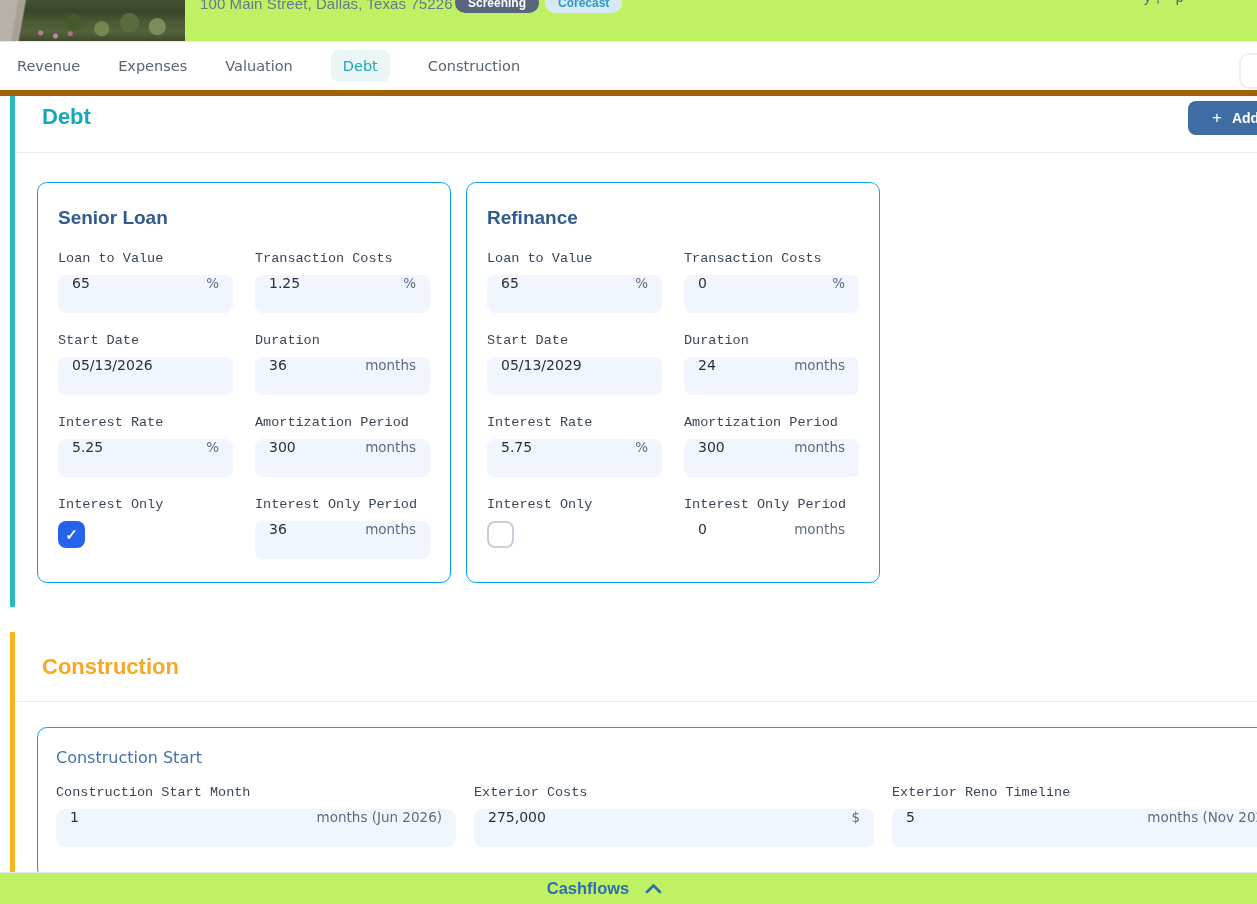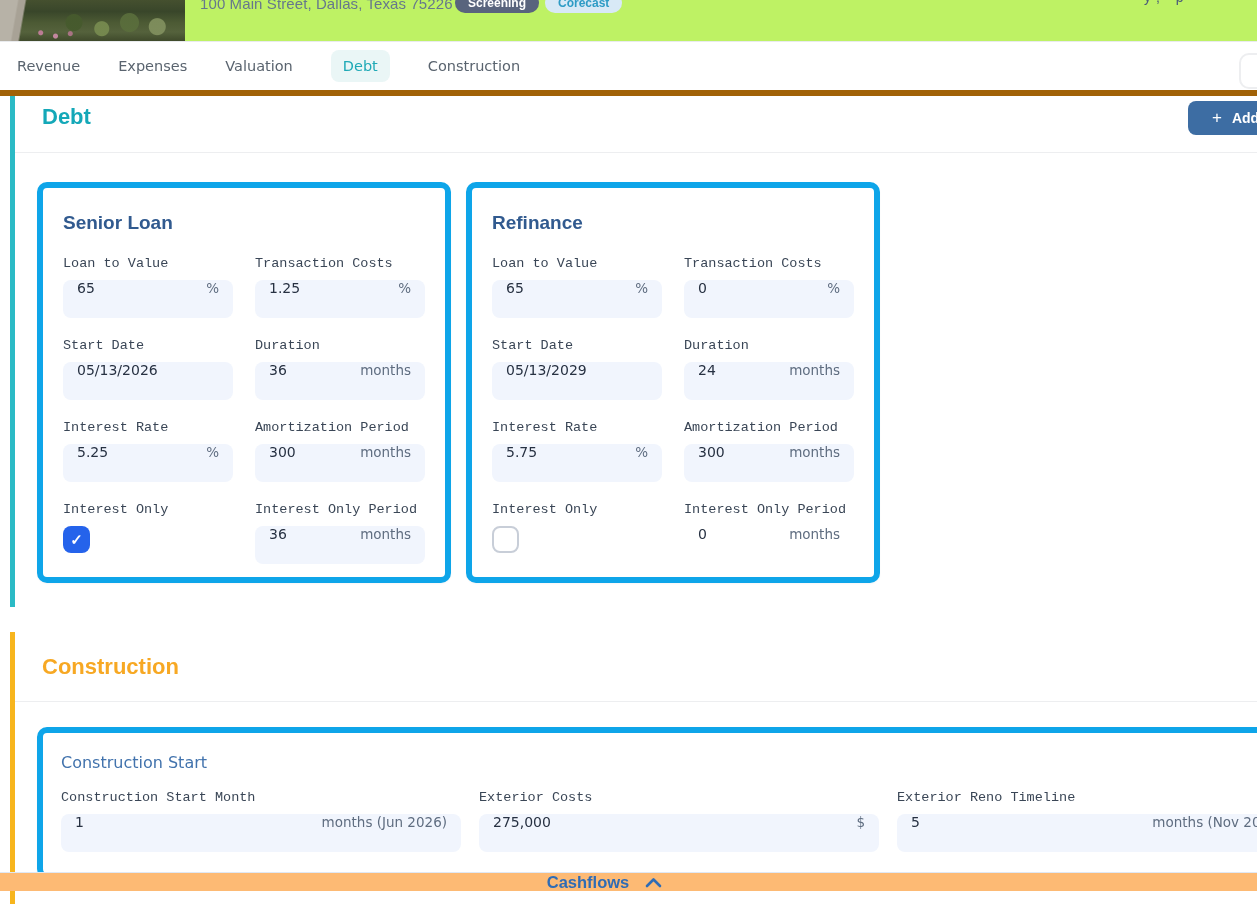--- a/index.html
+++ b/index.html
@@ -49,21 +49,21 @@
   .section-title { position:absolute; left:42px; font-size:22px; font-weight:bold; }
   .debt-title { top:104px; color:#14a8b8; }
   .add-button { position:absolute; left:1188px; top:101px; width:120px; height:34px;
     background:#3d6da3; border-radius:8px; color:#fff; display:flex; align-items:center;
     padding-left:24px; gap:10px; font-size:14px; font-weight:bold; cursor:pointer; }
   .add-plus { font-size:17px; font-weight:normal; }
   .hdivider { position:absolute; height:1px; background:#edeef0; }
   .debt-divider { left:15px; width:1242px; top:152px; }
 
   
-  .card { position:absolute; background:#fff; border:6px solid #0ea5e9;
+  .card { position:absolute; background:#fff; border:1px solid #0ea5e9;
     border-radius:10px; box-shadow:0 1px 2px rgba(16,24,40,.04); }
   .loan-card { top:182px; width:414px; height:401px; padding:24px 20px 20px 20px; }
   .card-senior { left:37px; }
   .card-refi { left:466px; }
   .card-title { font-size:19px; font-weight:bold; color:#315a8f; margin-bottom:22px;
     font-family:"Liberation Sans", sans-serif; }
   .field-grid { display:grid; grid-template-columns:1fr 1fr; column-gap:22px; row-gap:20px; }
   .field-label { font-size:13.5px; color:#3a4656; margin-bottom:9px;
     font-family:Liberation Mono, monospace; }
   .field-input { height:38px; background:#f1f5fd; border-radius:8px; display:flex;
@@ -82,22 +82,22 @@
     height:272px; background:#f7b51d; }
   .construction-title { top:654px; color:#f7a823; }
   .construction-divider { left:15px; width:1242px; top:701px; }
   .construction-card { left:37px; top:727px; width:1274px; height:152px;
     padding:20px 18px; }
   .cc-title { font-size:16px; color:#4273ad; margin-bottom:18px;
     font-family:"DejaVu Sans", sans-serif; }
   .cc-grid { display:grid; grid-template-columns:400px 400px 400px; column-gap:18px; }
 
   
-  .cashflows-bar { position:absolute; left:0; top:872px; width:1257px; height:19px;
-    background:#fdba74; border-top:1px solid #dfe8f4; display:flex; align-items:center;
+  .cashflows-bar { position:absolute; left:0; top:872px; width:1257px; height:32px;
+    background:#bef264; border-top:1px solid #dfe8f4; display:flex; align-items:center;
     justify-content:center; gap:16px; cursor:pointer; z-index:5;text-align:center; }
   .cashflows-inner { display:flex; align-items:center; gap:16px; transform:translateX(-24px); }
   .cashflows-label { font-size:16.5px; font-weight:bold; color:#2f6cb5; }
 </style>
 </head>
 <body>
 
 <div class="app-header">
   <div class="property-photo"></div>
   <div class="header-address">100 Main Street, Dallas, Texas 75226</div>

